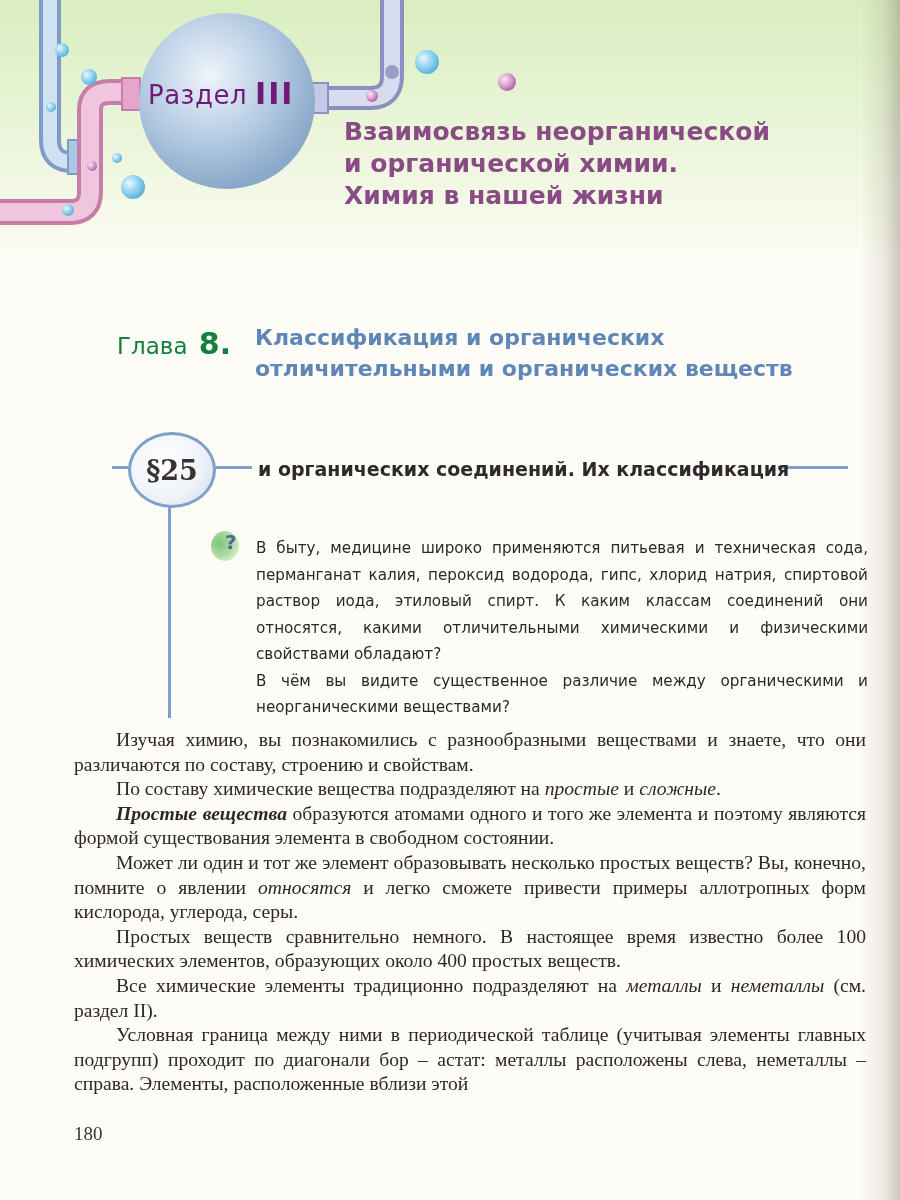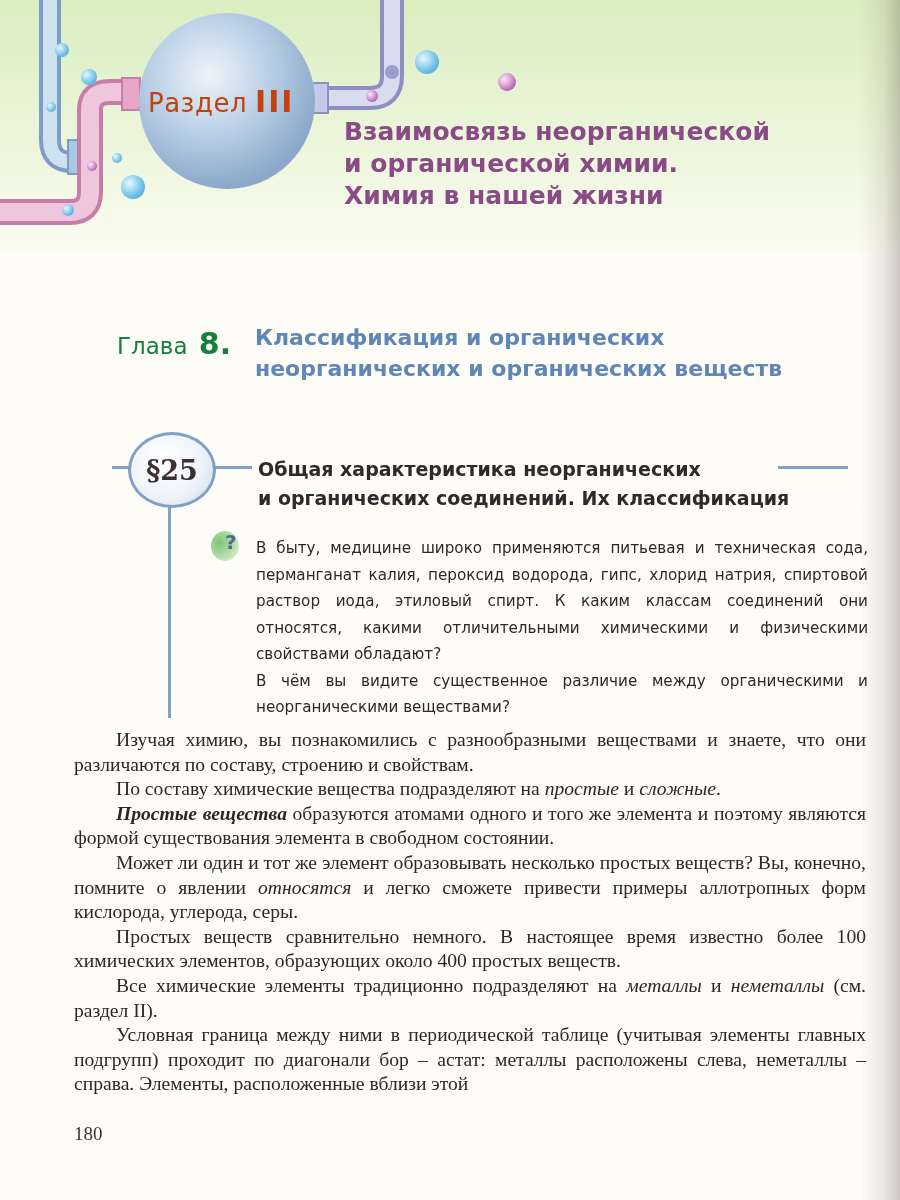--- a/index.html
+++ b/index.html
@@ -11,22 +11,22 @@
   .header-bg {
     position: absolute; left: 0; top: 0; width: 900px; height: 250px;
     background: linear-gradient(180deg, #d9eec0 0%, #e8f4d6 45%, #fbfbf0 100%);
   }
   .right-shadow {
     position: absolute; right: 0; top: 0; width: 40px; height: 1200px;
     background: linear-gradient(90deg, rgba(0,0,0,0) 0%, rgba(150,140,120,0.18) 60%, rgba(110,100,90,0.35) 100%);
   }
   svg.deco { position: absolute; left: 0; top: 0; }
   .section-label {
-    position: absolute; left: 148px; top: 84px;
-    font-size: 26px; color: #c2410c; letter-spacing: 0.5px;
+    position: absolute; left: 148px; top: 76px;
+    font-size: 26px; color: #701a75; letter-spacing: 0.5px;
   }
   .section-label .roman { font-weight: bold; font-size: 30px; margin-left: 8px; letter-spacing: 2px; }
   .section-title {
     position: absolute; left: 344px; top: 116px;
     font-size: 25px; font-weight: bold; color: #8a4a86; line-height: 32px;
   }
   .section-title div { white-space: nowrap; }
   .chapter {
     position: absolute; left: 117px; top: 322px;
   }
@@ -132,33 +132,32 @@
   <div>и органической химии.</div>
   <div>Химия в нашей жизни</div>
 </div>
 
 <div class="chapter">
   <div class="chapter-label">
     <span>Глава</span> <span class="num">8.</span>
   </div>
   <div class="chapter-title">
     <div>Классификация и органических</div>
-    <div>неорганических и органических веществ</div>
+    <div>отличительными и органических веществ</div>
   </div>
 </div>
 
 <div class="line-h" style="left:112px; top:466px; width:18px;"></div>
 <div class="line-h" style="left:212px; top:466px; width:40px;"></div>
 <div class="line-h" style="left:778px; top:466px; width:70px;"></div>
 <div class="line-v" style="left:168px; top:505px; height:213px;"></div>
 
 <div class="para-badge">§25</div>
 
 <div class="para-title">
-  <div>Общая характеристика неорганических</div>
   <div>и органических соединений. Их классификация</div>
 </div>
 
 <div class="q-icon">
     <span>?</span>
   </div>
 
 <div class="questions">
   <p>В быту, медицине широко применяются питьевая и техническая сода, перманганат калия, пероксид водорода, гипс, хлорид натрия, спиртовой раствор иода, этиловый спирт. К каким классам соединений они относятся, какими отличительными химическими и физическими свойствами обладают?</p>
   <p>В чём вы видите существенное различие между органическими и неорганическими веществами?</p>

